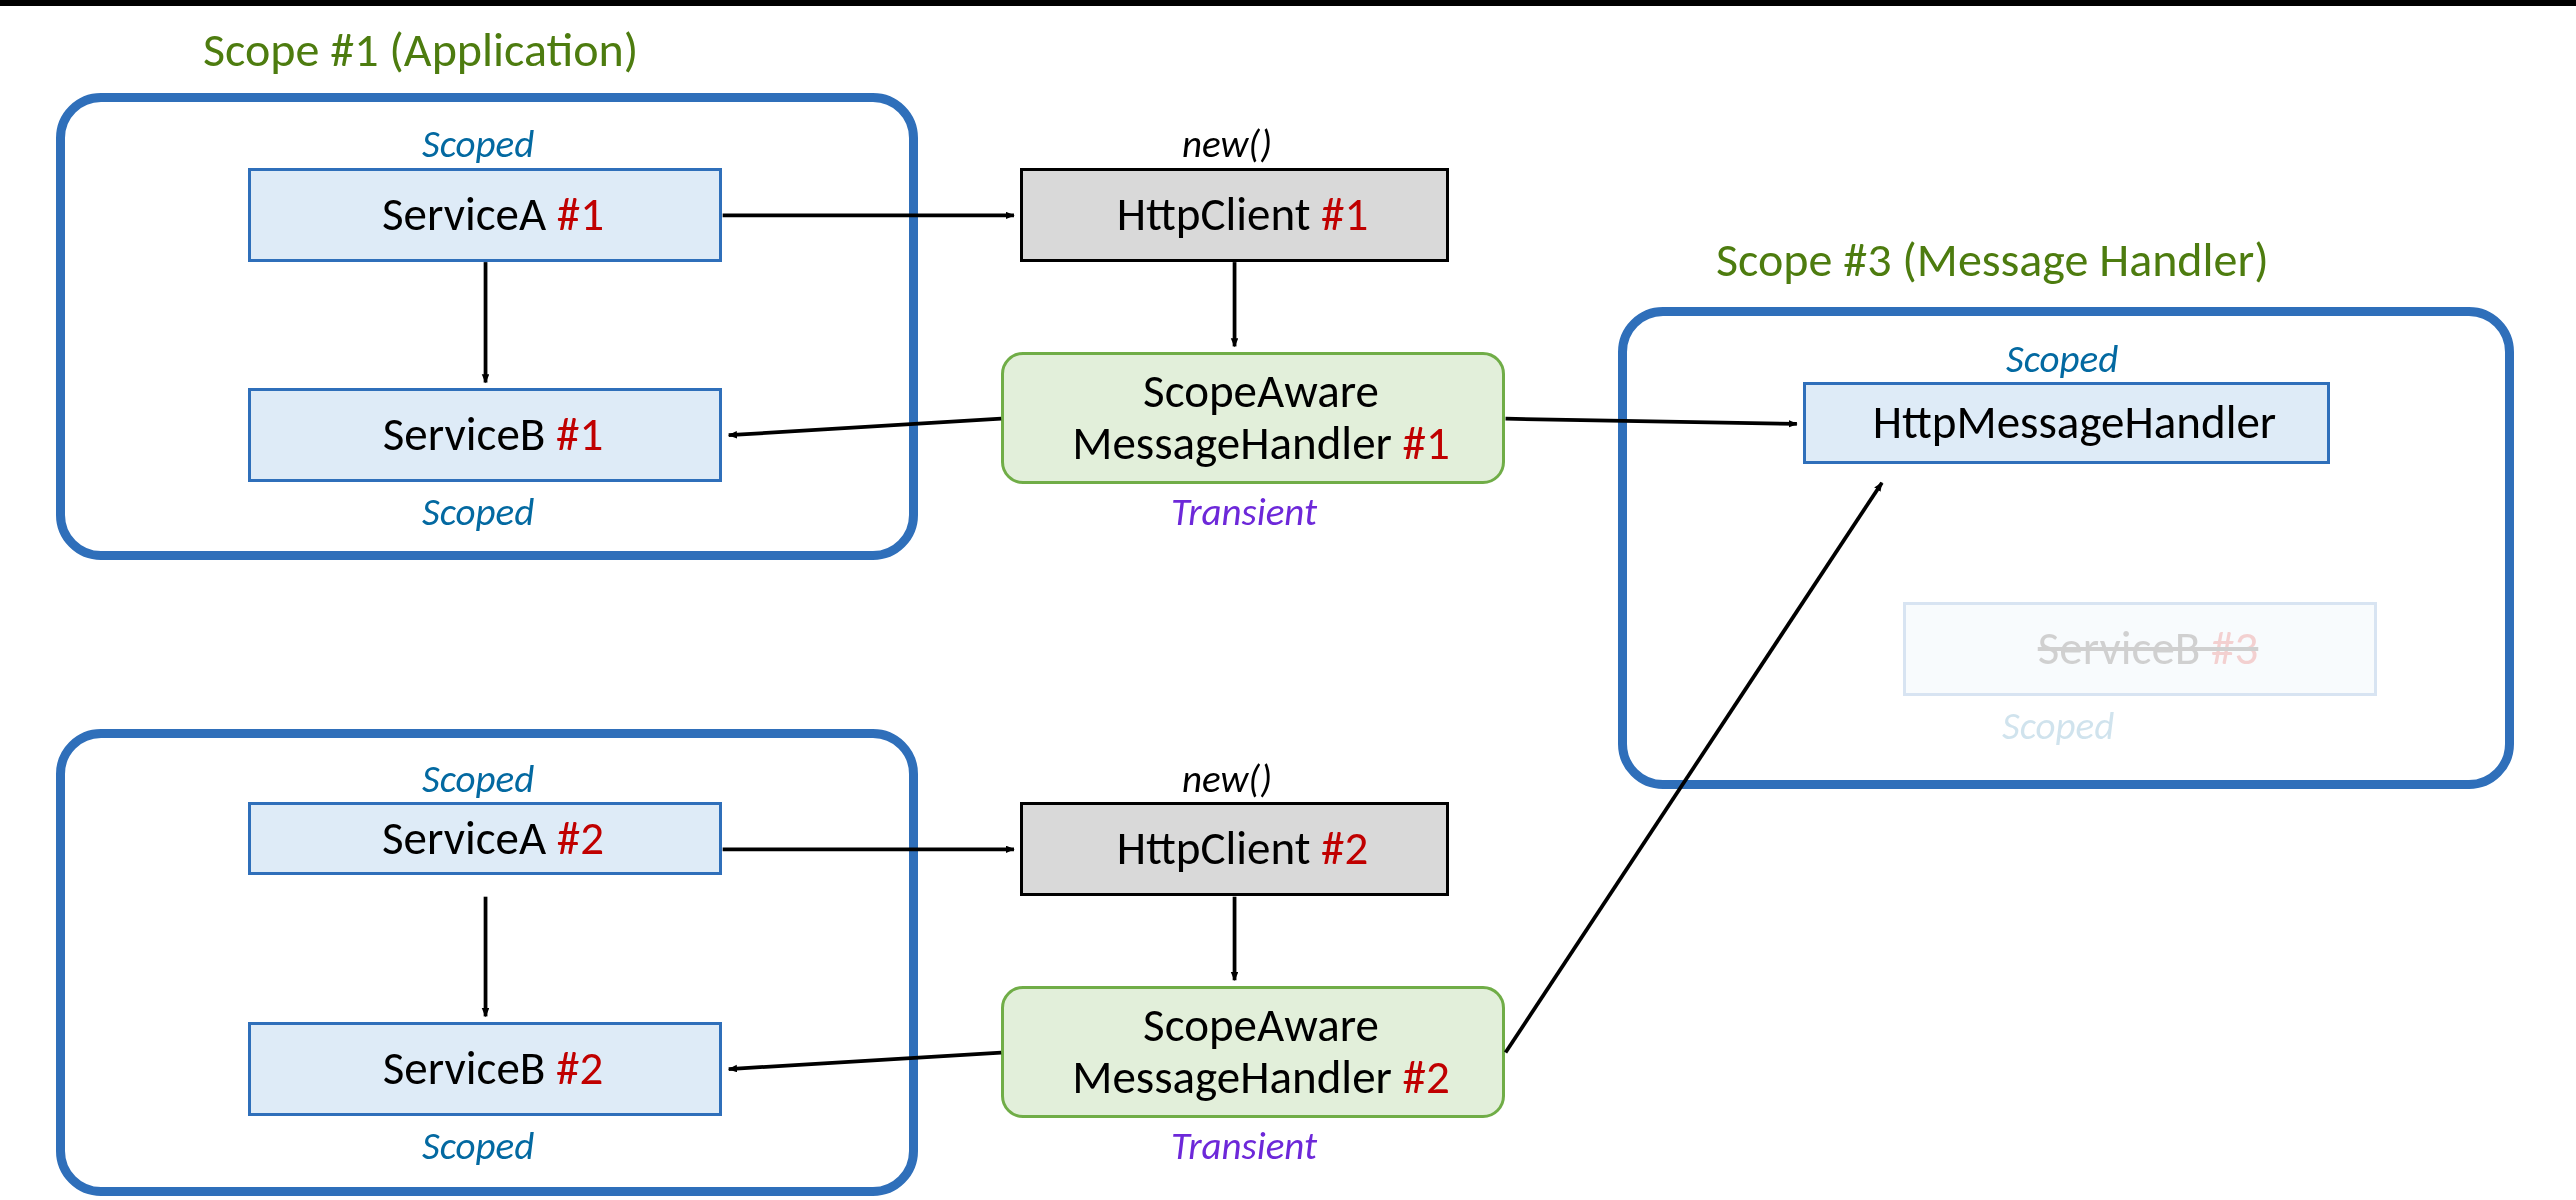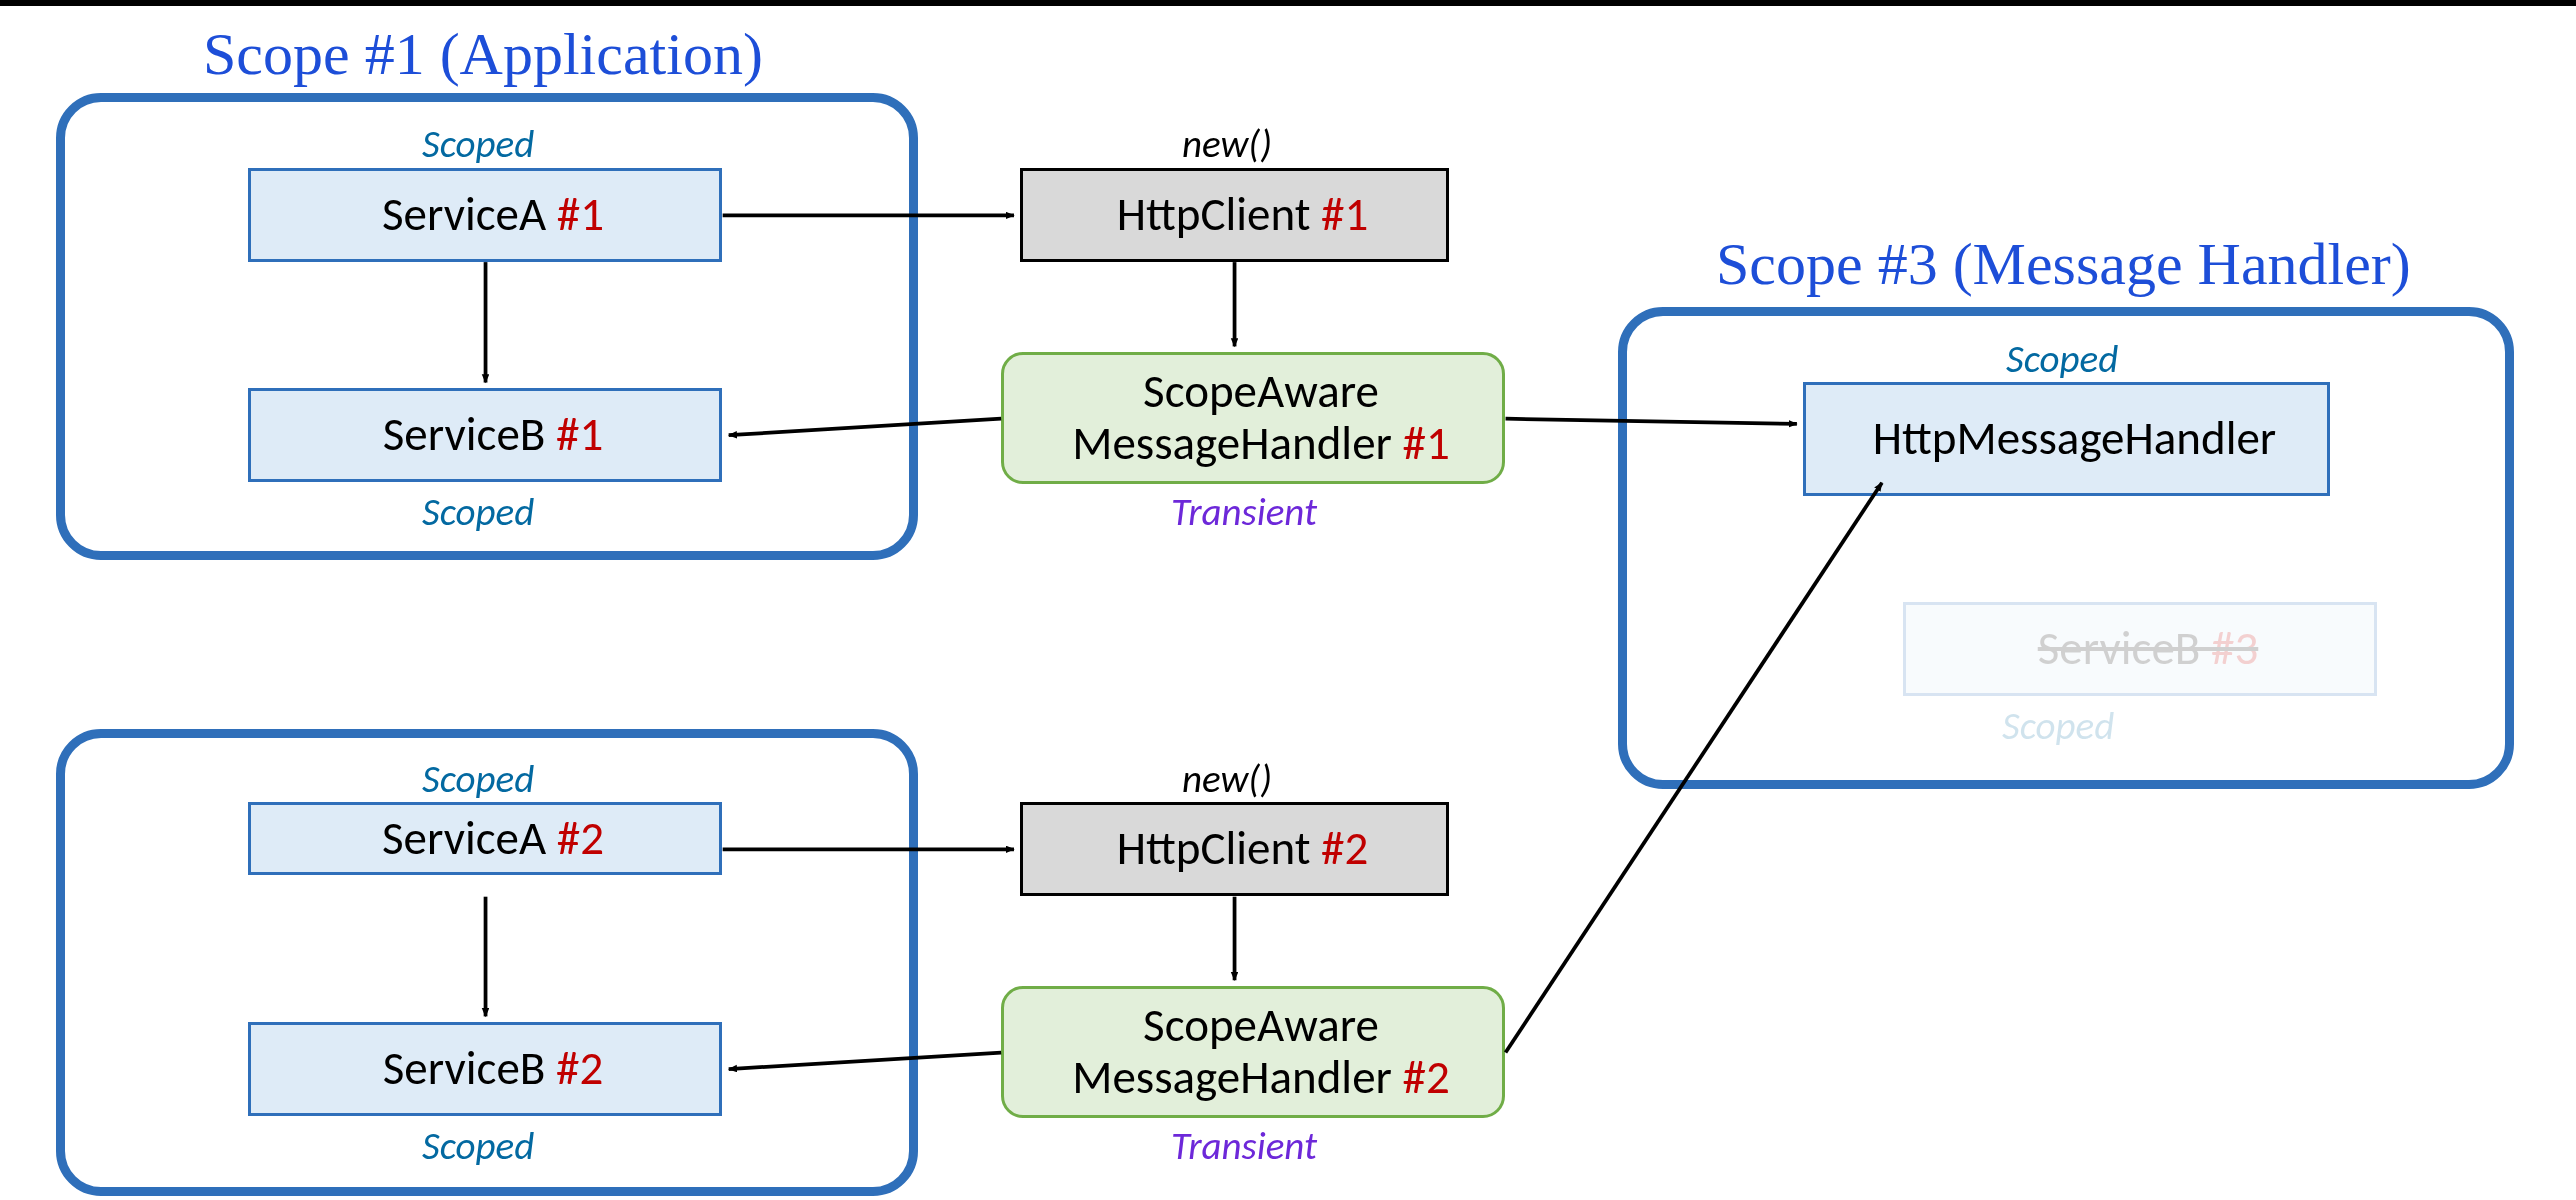--- a/index.html
+++ b/index.html
@@ -24,24 +24,23 @@
 
   .scope {
     position: absolute;
     border: 9px solid #2F6FBA;
     border-radius: 45px;
     box-sizing: border-box;
     background: transparent;
   }
   .scope-title {
     position: absolute;
-    color: #1d4ed8;
-    font-size: 60px;
+    color: #4d7c0f;
+    font-size: 48px;
     white-space: nowrap;
-    font-family: Liberation Serif, serif;
   }
 
   .box {
     position: absolute;
     border: 3px solid;
     box-sizing: border-box;
     display: flex;
     align-items: center;
     justify-content: center;
     text-align: center;
@@ -119,21 +118,21 @@
   <div class="lifestyle ls-black" style="left:1182px; top:749px;">new()</div>
 
   <div class="box green" style="left:1001px; top:980px; width:504px; height:132px;">
     <span>
       <span>ScopeAware</span><br>
       <span>MessageHandler </span><span class="instance">#2</span>
     </span>
   </div>
   <div class="lifestyle ls-green" style="left:1171px; top:1116px;">Transient</div>
 
-  <div class="box blue" style="left:1803px; top:376px; width:527px; height:114px;">
+  <div class="box blue" style="left:1803px; top:376px; width:527px; height:82px;">
     <span>HttpMessageHandler</span>
   </div>
   <div class="lifestyle ls-blue" style="left:2006px; top:329px;">Scoped</div>
 
   <div class="box blue faded" style="left:1903px; top:596px; width:474px; height:94px;">
     <span class="strike"><span>ServiceB </span><span class="instance">#3</span></span>
   </div>
   <div class="lifestyle ls-blue faded" style="left:2002px; top:696px;">Scoped</div>
 
   <svg class="arrows" viewBox="0 0 3422 1595" width="2576" height="1201">

